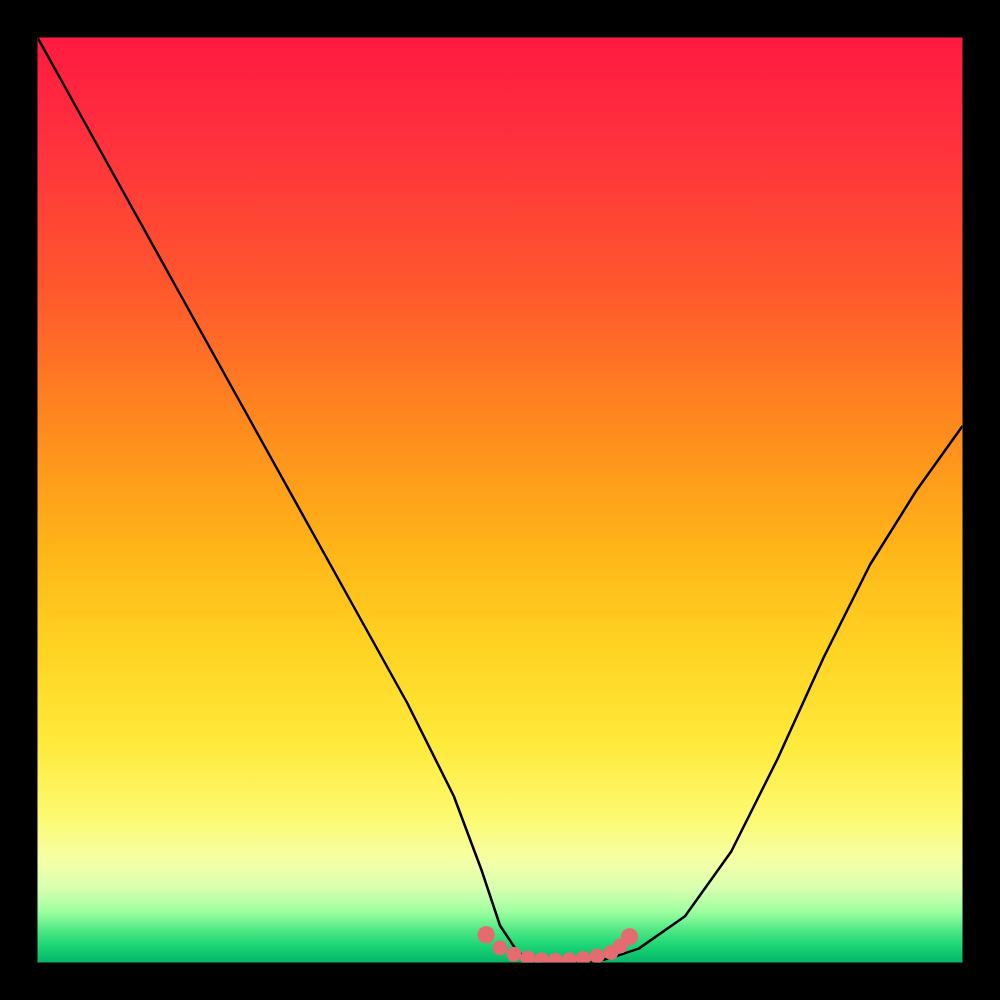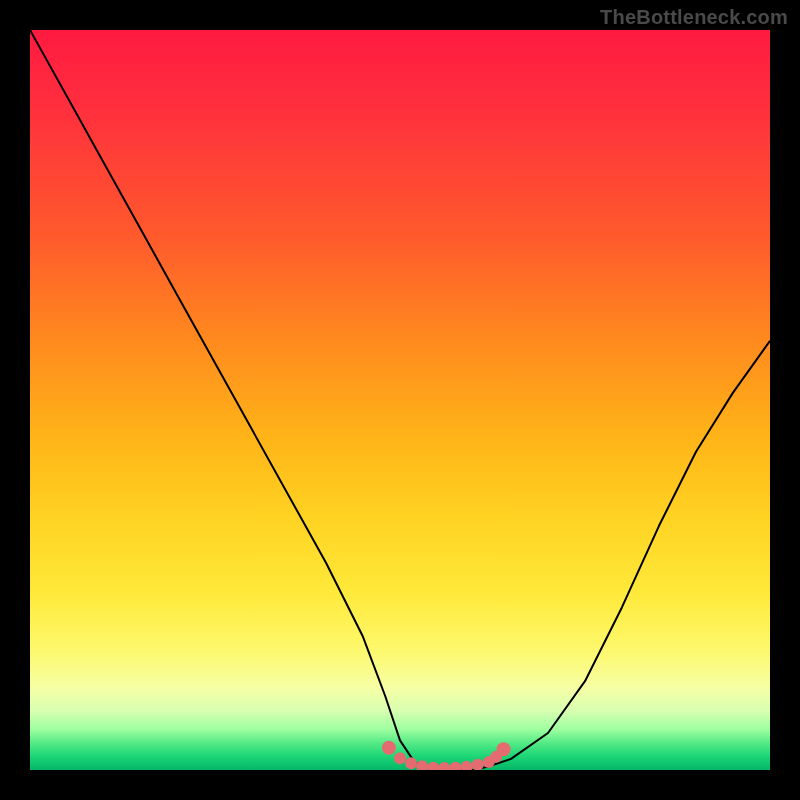--- a/index.html
+++ b/index.html
@@ -66,21 +66,20 @@
     top: 0;
     width: 100%;
     height: 100%;
   }
 </style>
 </head>
 <body>
 
 <div class="stage">
 
-  <div class="watermark">TheBottleneck.com</div>
 
   <div class="plot-frame">
     <div class="gradient-panel"></div>
 
     <svg class="curve" viewBox="0 0 740 740" preserveAspectRatio="none">
       <path fill="none" stroke="#000" stroke-width="2" stroke-linejoin="round" d="M0.0 0.0 L37.0 66.6 L74.0 133.2 L111.0 199.8 L148.0 266.4 L185.0 333.0 L222.0 399.6 L259.0 466.2 L296.0 532.8 L333.0 606.8 L355.2 666.0 L370.0 710.4 L384.8 732.6 L407.0 740.0 L429.2 740.0 L444.0 740.0 L458.8 736.3 L481.0 728.9 L518.0 703.0 L555.0 651.2 L592.0 577.2 L629.0 495.8 L666.0 421.8 L703.0 362.6 L740.0 310.8"></path>
       <g>
           <circle cx="358.9" cy="717.8" r="7" fill="#e46b6f"></circle>
           <circle cx="370.0" cy="728.2" r="6" fill="#e46b6f"></circle>
           <circle cx="381.1" cy="733.3" r="6" fill="#e46b6f"></circle>

